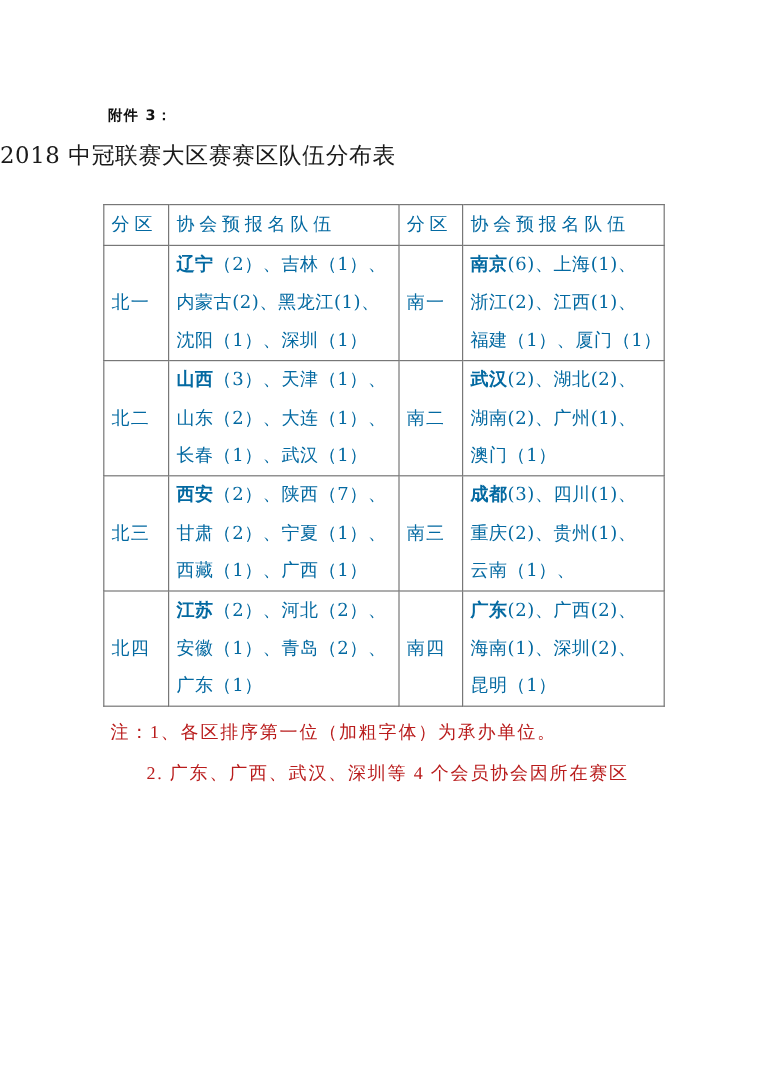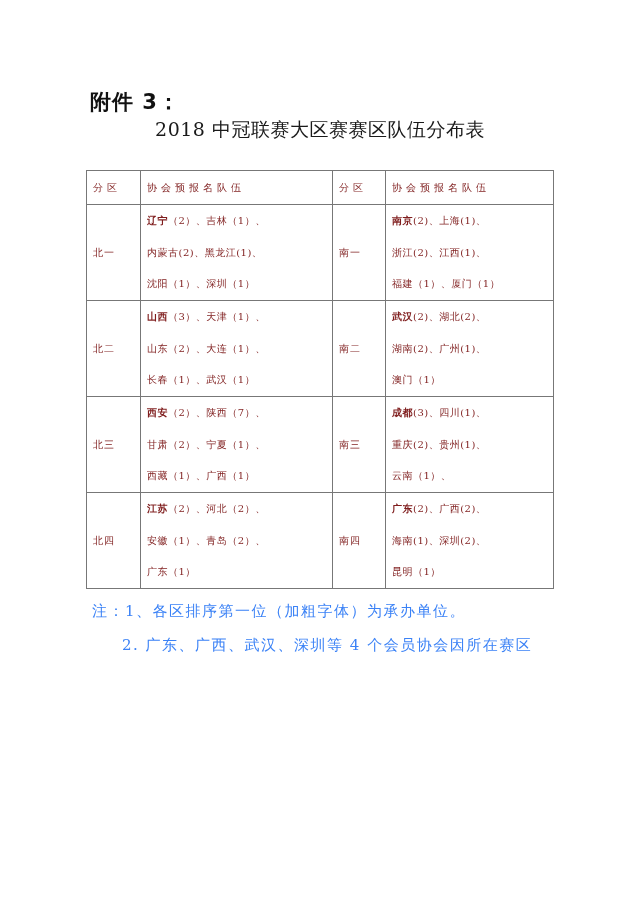--- a/index.html
+++ b/index.html
@@ -3,43 +3,43 @@
 <meta charset="utf-8">
 <style>
   html, body { margin: 0; padding: 0; }
   body {
     width: 640px; height: 905px; background: #ffffff; position: relative; overflow: hidden;
     font-family: "DejaVu Serif", "Liberation Serif", serif; color: #222;
   }
   .attach {
     position: absolute; left: 90px; top: 88px;
     font-family: "DejaVu Sans", "Liberation Sans", sans-serif;
-    font-weight: bold; font-size: 21px; letter-spacing: 1px; color: #111;
+    font-weight: bold; font-size: 12px; letter-spacing: 1px; color: #111;
   }
   .title {
-    position: absolute; left: 0; width: 640px; top: 117px; text-align: center;
+    position: absolute; left: 0; width: 640px; top: 117px; 
     font-size: 19px; color: #1a1a1a; letter-spacing: 0.5px;
   }
   table.dist {
     position: absolute; left: 86px; top: 170px; border-collapse: collapse;
     width: 467px; table-layout: fixed;
   }
   table.dist td {
-    border: 1.5px solid #777; font-size: 10px; color: #7f1d1d;
+    border: 1.5px solid #777; font-size: 15px; color: #0369a1;
     padding: 0 0 0 6px; vertical-align: middle; line-height: 31.5px;
   }
   col.c1 { width: 54px; } col.c2 { width: 192px; } col.c3 { width: 53px; } col.c4 { width: 168px; }
   tr.head td { height: 33px; letter-spacing: 4px; }
   tr.body td { height: 95px; }
   td.zone { padding-left: 8px; letter-spacing: 1px; }
   .line { display: block; white-space: nowrap; letter-spacing: 0.5px; }
   .host { font-weight: bold; font-family: "DejaVu Sans", "Liberation Sans", sans-serif; margin-top: 14px; }
   .notes {
     position: absolute; left: 92px; top: 594px; width: 460px;
-    font-size: 15px; color: #3b82f6; line-height: 34px; letter-spacing: 1.5px;
+    font-size: 15px; color: #b91c1c; line-height: 34px; letter-spacing: 1.5px; font-family: Liberation Serif, serif;
   }
   .notes .indent { padding-left: 30px; }
 </style>
 </head>
 <body>
 
 <div class="attach">附件 3：</div>
 <div class="title">2018 中冠联赛大区赛赛区队伍分布表</div>
 
 <table class="dist">
@@ -59,21 +59,21 @@
 
   <tr class="body">
     <td class="zone">北一</td>
     <td>
       <span class="line"><span class="host">辽宁</span><span>（2）、吉林（1）、</span></span>
       <span class="line">内蒙古(2)、黑龙江(1)、</span>
       <span class="line">沈阳（1）、深圳（1）</span>
     </td>
     <td class="zone">南一</td>
     <td>
-      <span class="line"><span class="host">南京</span><span>(2)、上海(1)、</span></span>
+      <span class="line"><span class="host">南京</span><span>(6)、上海(1)、</span></span>
       <span class="line">浙江(2)、江西(1)、</span>
       <span class="line">福建（1）、厦门（1）</span>
     </td>
   </tr>
 
   <tr class="body">
     <td class="zone">北二</td>
     <td>
       <span class="line"><span class="host">山西</span><span>（3）、天津（1）、</span></span>
       <span class="line">山东（2）、大连（1）、</span>

